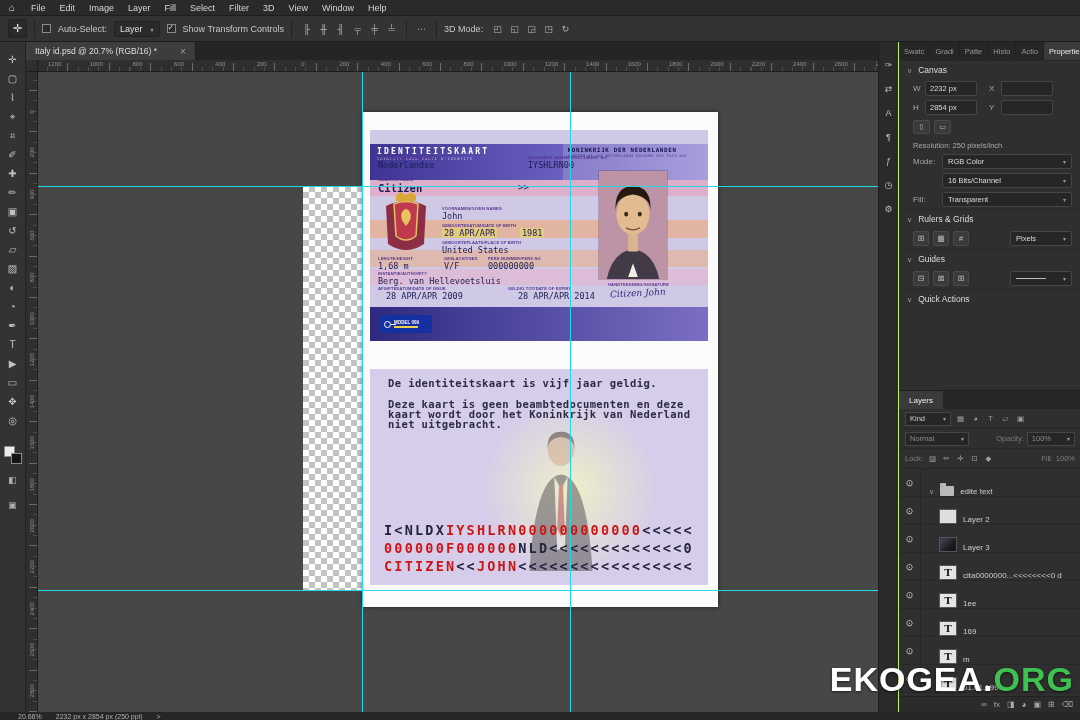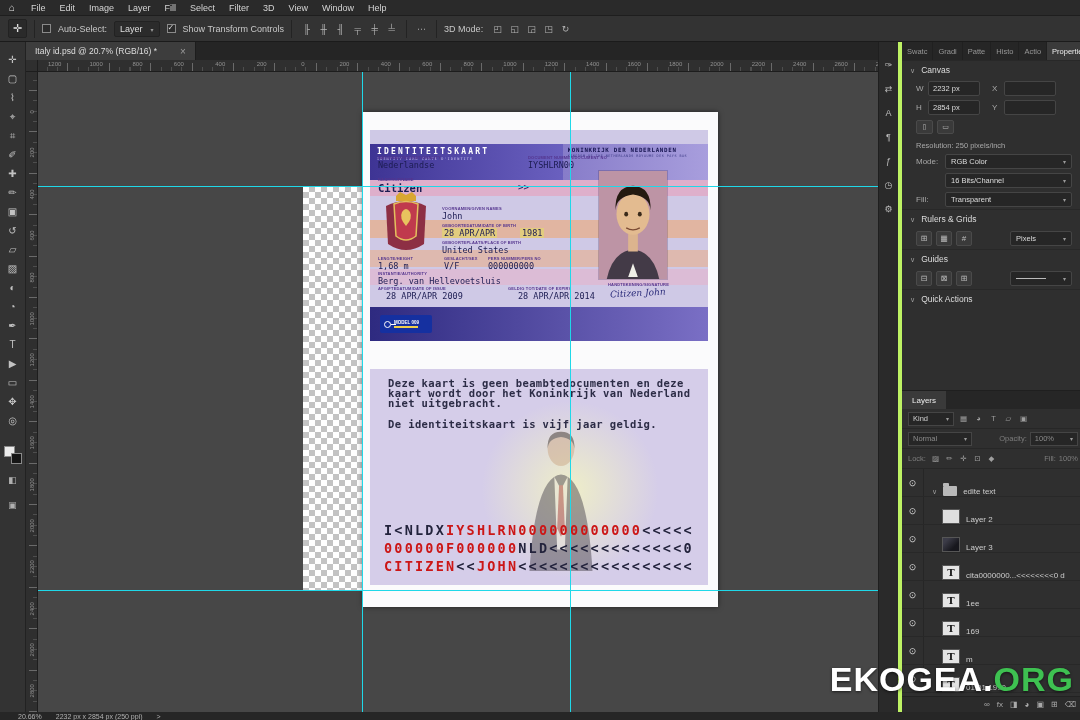--- a/index.html
+++ b/index.html
@@ -104,21 +104,21 @@
 .bfig{position:absolute;left:148px;top:52px;width:86px;height:150px;opacity:.45}
 .btext{position:absolute;left:18px;top:9px;width:312px;color:#2c2c46;font-size:10.5px;font-weight:bold;letter-spacing:.4px;line-height:10px}
 .bpar{margin-bottom:11px}
 .mrz{position:absolute;left:14px;top:152px;width:320px;line-height:18px;font-size:13.5px;font-weight:bold;letter-spacing:2.2px;white-space:nowrap}
 
 
 .icon-strip{position:absolute;left:878px;top:42px;width:20px;height:670px;background:#2a2a2a;border-left:1px solid #1f1f1f;display:flex;flex-direction:column;align-items:center;padding-top:14px;gap:6px;z-index:25}
 .strip-icon{width:18px;height:18px;display:flex;align-items:center;justify-content:center;color:#bdbdbd;font-size:9px}
 
 
-.panel-col{position:absolute;left:898px;top:42px;width:182px;height:670px;background:#2f2f2f;border-left:4px solid #bef264;z-index:25;font-size:8px;color:#c9c9c9}
+.panel-col{position:absolute;left:898px;top:42px;width:182px;height:670px;background:#2f2f2f;border-left:1px solid #bef264;z-index:25;font-size:8px;color:#c9c9c9}
 .ptabs{height:18px;background:#262626;display:flex;align-items:stretch;overflow:hidden}
 .ptab{display:flex;align-items:center;padding:0 5px;font-size:7.5px;color:#979797;border-right:1px solid #202020;white-space:nowrap}
 .ptab:last-child{background:#3a3a3a;color:#ececec}
 .props{height:330px;overflow:hidden}
 .pdoc{display:flex;align-items:center;gap:7px;padding:6px 8px;border-bottom:1px solid #262626}
 .pdoc-icon{width:13px;height:15px;background:#d8d8d8;clip-path:polygon(0 0,68% 0,100% 28%,100% 100%,0 100%)}
 .pdoc-lbl{font-size:9.5px;color:#e0e0e0}
 .psec-head{display:flex;align-items:center;gap:6px;height:19px;padding:0 8px;border-top:1px solid #282828;color:#dcdcdc;font-size:8.5px}
 .chev::before{content:"∨";font-size:7px;color:#9a9a9a}
 .dim-row{display:flex;align-items:center;gap:4px;padding:2px 8px 2px 14px}
@@ -441,22 +441,22 @@
       <div class="bcard">
         <div class="bglow"></div>
         <svg class="bfig" viewBox="0 0 90 140" preserveAspectRatio="none">
           <ellipse cx="45" cy="26" rx="14" ry="16" fill="#caa27e"></ellipse>
           <path d="M31 26 Q30 10 45 10 Q60 10 59 26 Q58 16 45 15 Q32 16 31 26 Z" fill="#2c2118"></path>
           <path d="M12 140 Q18 52 45 50 Q72 52 78 140 Z" fill="#3f3a44"></path>
           <path d="M38 52 L45 64 L52 52 L49 120 L41 120 Z" fill="#e8e4da"></path>
           <path d="M43 60 L47 60 L49 100 L45 108 L41 100 Z" fill="#a03030"></path>
         </svg>
         <div class="btext">
+          <div class="bpar">De identiteitskaart is vijf jaar geldig.</div>
           <div class="bpar">Deze kaart is geen beambtedocumenten en deze kaart wordt door het Koninkrijk van Nederland niet uitgebracht.</div>
-          <div class="bpar">De identiteitskaart is vijf jaar geldig.</div>
         </div>
         <div class="mrz">
           <div>
             
           <span style="color: rgb(35, 35, 60);">I&lt;NLDX</span><span style="color: rgb(204, 22, 22);">IYSHLRN000000000000</span><span style="color: rgb(35, 35, 60);">&lt;&lt;&lt;&lt;&lt;</span></div>
           <div>
             
           <span style="color: rgb(204, 22, 22);">000000F000000</span><span style="color: rgb(35, 35, 60);">NLD&lt;&lt;&lt;&lt;&lt;&lt;&lt;&lt;&lt;&lt;&lt;&lt;&lt;0</span></div>
           <div>
             

